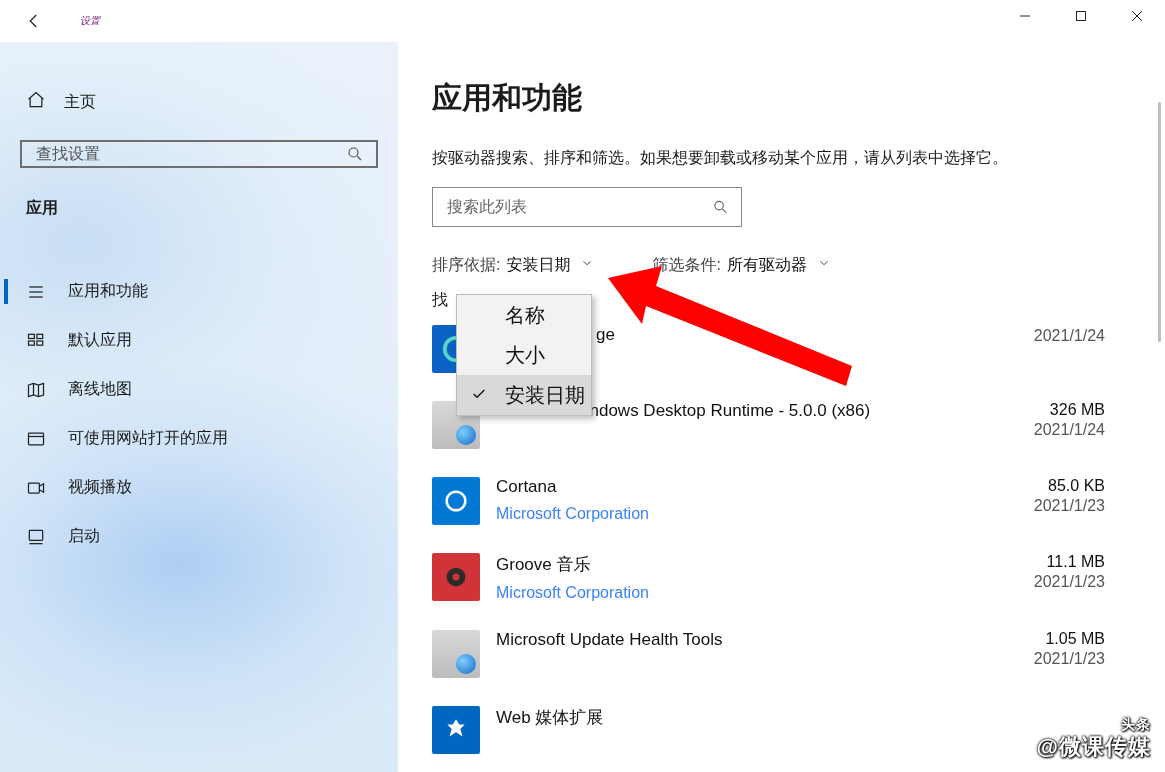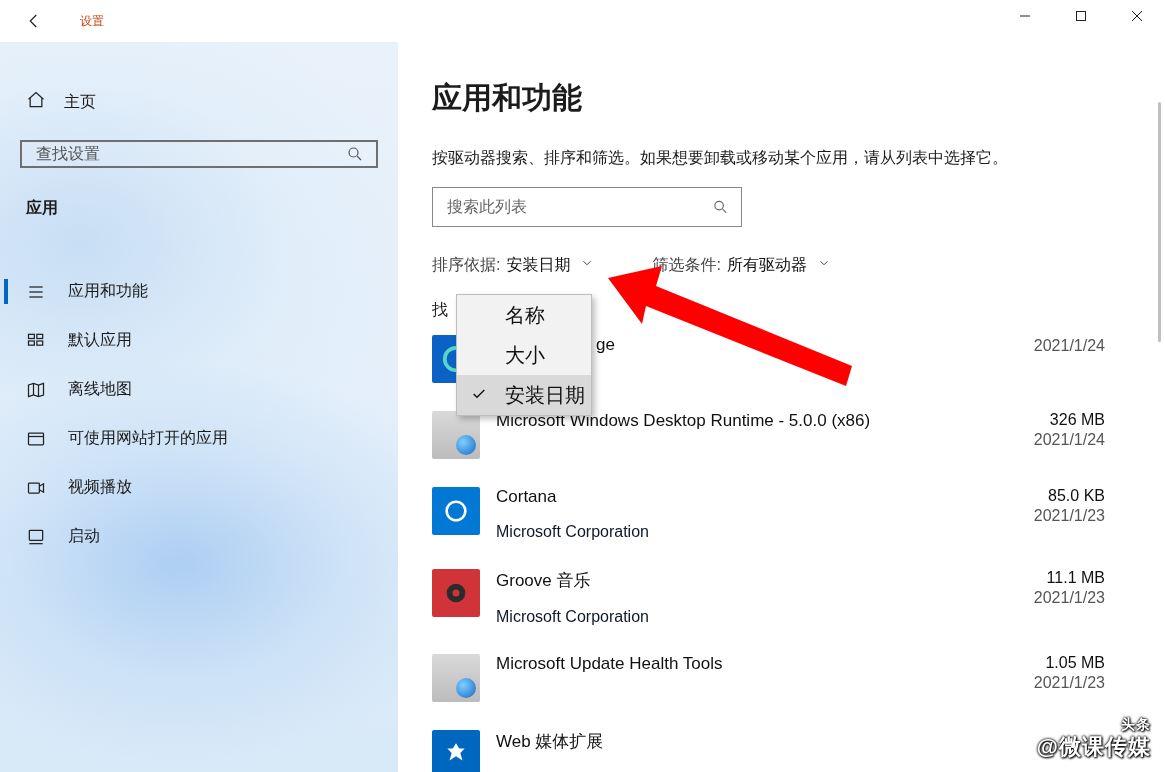--- a/index.html
+++ b/index.html
@@ -1,21 +1,21 @@
 <!DOCTYPE html>
 <html><head>
 <meta charset="utf-8">
 <style>
   * { box-sizing: border-box; margin: 0; padding: 0; font-family: "Microsoft YaHei", "Segoe UI", sans-serif; }
   html, body { width: 1165px; height: 772px; overflow: hidden; background: #fff; }
   .window { display: flex; flex-direction: column; width: 100%; height: 100%; position: relative; }
   .titlebar { height: 42px; display: flex; align-items: center; position: relative; }
   .titlebar-left { display: flex; align-items: center; gap: 34px; padding-left: 22px; }
   .back-btn { width: 24px; height: 24px; display: flex; align-items: center; justify-content: center; color: #222; }
-  .title-text { font-size: 12px; color: #c2410c; }
+  .title-text { font-size: 10px; color: #701a75; font-style: italic; }
   .win-controls { position: absolute; right: 0; top: 0; display: flex; }
   .win-btn { width: 56px; height: 32px; display: flex; align-items: center; justify-content: center; color: #222; }
   .body { flex: 1; display: flex; min-height: 0; }
   .sidebar {
     width: 398px; height: 100%;
     background:
       radial-gradient(380px 260px at 180px 520px, rgba(80,150,230,0.35) 0%, rgba(160,200,240,0.25) 45%, rgba(220,235,250,0.0) 78%),
       radial-gradient(420px 320px at 80px 200px, rgba(130,180,230,0.30) 0%, rgba(200,225,245,0.18) 50%, rgba(230,240,250,0.0) 80%),
       linear-gradient(180deg, #e9f2fb 0%, #e2eefa 60%, #d8e9f8 100%);
     padding-top: 40px;
@@ -32,40 +32,40 @@
   .nav-item.active::before { content:""; position:absolute; left:4px; top:12px; bottom:12px; width:4px; background:#0067c0; }
   .nav-gap { height: 22px; }
 
   .content { flex:1; position: relative; padding: 30px 60px 0 34px; overflow: hidden; }
   .page-title { font-size: 30px; font-weight: 600; color: #1b1b1b; margin-top: 6px; margin-bottom: 26px; }
   .desc { font-size: 16px; color: #1b1b1b; line-height: 1.6; max-width: 580px; margin-bottom: 16px; }
   .list-search { width: 310px; height: 40px; border: 1px solid #888; display:flex; align-items:center; justify-content:space-between; padding: 0 12px 0 14px; margin-bottom: 28px; }
   .list-search input { border:none; outline:none; font-size:16px; width: 280px; }
   .list-search input::placeholder { color: #666; }
 
-  .filters { display:flex; gap: 48px; align-items:center; font-size:16px; color:#1b1b1b; margin-bottom: 24px; }
+  .filters { display:flex; gap: 48px; align-items:center; font-size:16px; color:#1b1b1b; margin-bottom: 14px; }
   .filter-group { display:flex; align-items:center; gap: 4px; position: relative; }
   .filter-label { color:#444; }
   .filter-value { color:#111; margin-left: 2px; }
   .chev { margin-left: 6px; }
 
   .found-label { font-size:16px; color:#1b1b1b; margin-bottom: 10px; }
 
   .sort-menu { position:absolute; left: 456px; top: 294px; width: 136px; background:#f2f2f2; border:1px solid #bdbdbd; box-shadow: 3px 3px 6px rgba(0,0,0,0.25); z-index: 20; }
   .sort-item { height:40px; display:flex; align-items:center; padding-left: 48px; font-size:20px; color:#111; position:relative; }
   .sort-item.sel { background:#d9d9d9; }
   .sort-item .check { position:absolute; left:14px; }
 
   .apps { }
   .app-row { display:flex; align-items:flex-start; padding: 10px 0 18px 0; }
   .app-row.first { padding-top: 4px; }
   .app-icon { width:48px; height:48px; margin-right: 16px; flex-shrink:0; border-radius:2px; display:flex; align-items:center; justify-content:center; }
   .app-text { flex:1; }
   .app-name { font-size:17px; color:#111; }
-  .app-pub { font-size:16px; color:#0f172a; margin-top: 16px; }
+  .app-pub { font-size:16px; color:#3b82f6; margin-top: 8px; }
   .app-meta { width: 110px; text-align:right; }
   .app-size { font-size:16px; color:#111; }
   .app-date { font-size:16px; color:#555; margin-top: 2px; }
 
   
   .ic-edge { background:#0b62c4; color:#7fd3e6; }
   .ic-install { background: linear-gradient(180deg,#d9d9d9 0%,#bcbcbc 100%); position:relative; }
   .ic-install::after { content:""; position:absolute; right:4px; bottom:4px; width:20px; height:20px; border-radius:50%; background: radial-gradient(circle at 35% 35%, #7fd0ff, #1468c7); }
   .ic-cortana { background:#0078d4; color:#fff; }
   .ic-groove { background:#d13438; color:#fff; }

